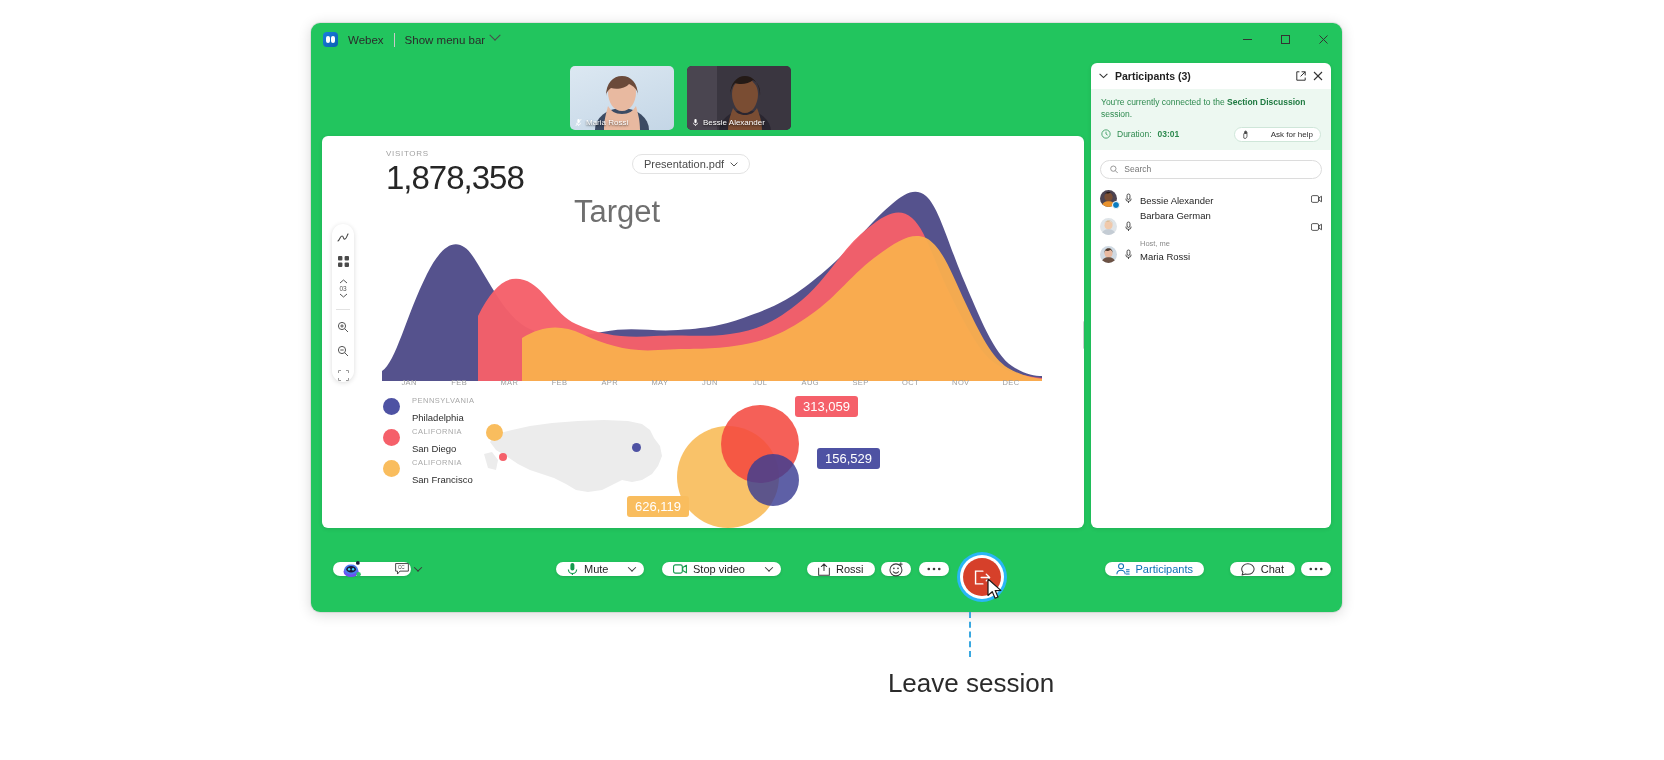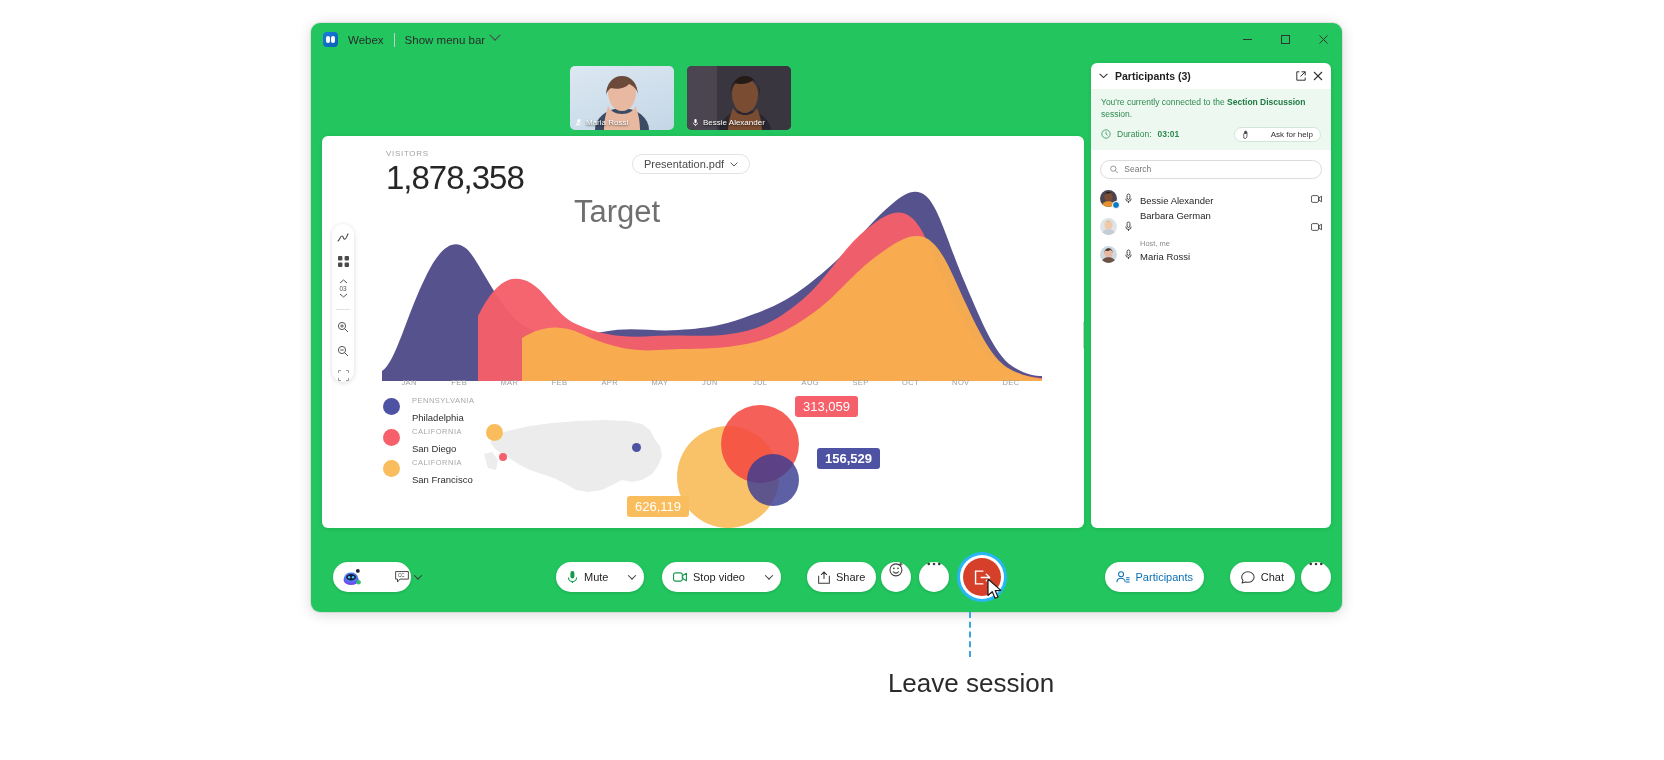--- a/index.html
+++ b/index.html
@@ -185,23 +185,23 @@
   .p-badge { position:absolute; right:-3px; bottom:-2px; width:8px; height:8px; border-radius:50%;
              background:#0a7cc1; border:1.5px solid #fff; }
   .p-name { font-size:9.5px; color:#1f1f1f; line-height:1.15; }
   .p-sub  { font-size:7.5px; color:#8a8a8a; line-height:1.2; margin-top:16px; }
   .p-mic { color:#3a3a3a; display:flex; align-items:center; flex:0 0 auto; }
   .p-cam { margin-left:auto; color:#3a3a3a; display:flex; align-items:center; }
 
   
   #controlbar { position:absolute; left:0; bottom:0; width:100%; height:72px; }
   .ctl {
-    position:absolute; top:22px; height:30px;
+    position:absolute; top:22px; height:14px;
     background:#fff; border-radius:15px;
-    display:flex; align-items:flex-start;
+    display:flex; align-items:center;
     box-shadow:0 1px 3px rgba(0,0,0,.13);
     font-size:11px; color:#1f1f1f;gap:8px;
   }
   .ctl-seg { display:flex; align-items:center; gap:6px; padding:0 11px; height:100%; }
   .ctl-div { width:1px; height:17px; background:#e4e4e4; }
   .caret { width:6px; height:6px; border-right:1.2px solid #3b3b3b; border-bottom:1.2px solid #3b3b3b;
            transform:rotate(45deg) translate(-1px,-1px); }
 
   #btn-assistant { left:22px; width:78px; padding:0; }
   #btn-mute      { left:245px; }
@@ -448,21 +448,21 @@
       <span class="map-dot" style="left:17px; top:45px; width:8px; height:8px; background:#f5606a;"></span>
       <span class="map-dot" style="left:150px; top:35px; width:9px; height:9px; background:#4e52a3;"></span>
     </div>
 
     <div id="bubbles">
       <span class="bub" style="left:0px; top:24px; width:102px; height:102px; background:#f9bd5e; opacity:.93;"></span>
       <span class="bub" style="left:44px; top:3px; width:78px; height:78px; background:#f4483f; opacity:.87;"></span>
       <span class="bub" style="left:70px; top:52px; width:52px; height:52px; background:#3b3d93; opacity:.82;"></span>
 
       <span class="callout" style="left:118px; top:-6px; background:#f5606a;">313,059</span>
-      <span class="callout" style="left:140px; top:46px; background:#4e52a3;font-weight:bold;">156,529</span>
+      <span class="callout" style="left:140px; top:46px; background:#4e52a3;">156,529</span>
       <span class="callout" style="left:-50px; top:94px; background:#f9bd5e;text-align:center;">626,119</span>
     </div>
 
     <div id="stage-scroll"></div>
   </div>
 
   <div id="panel">
     <div id="panel-head">
       <span class="p-head-ico">
         <svg width="9" height="6" viewBox="0 0 9 6">
@@ -646,21 +646,21 @@
         <span class="caret"></span>
       </span>
     </div>
 
     <div class="ctl" id="btn-share">
       <span class="ctl-seg">
         <svg width="12" height="13" viewBox="0 0 13 14">
           <path d="M0.7 5.2V13.3h11.6V5.2" fill="none" stroke="#3a3a3a" stroke-width="1.1"></path>
           <path d="M6.5 0.9v7.2M3.6 3.8L6.5 0.9 9.4 3.8" fill="none" stroke="#3a3a3a" stroke-width="1.1" stroke-linecap="round"></path>
         </svg>
-        <span>Share</span>
+        <span>Rossi</span>
       </span>
     </div>
 
     <div class="ctl" id="btn-emoji">
       <svg width="15" height="15" viewBox="0 0 16 16">
         <circle cx="7.4" cy="8.4" r="6.4" fill="none" stroke="#3a3a3a" stroke-width="1.1"></circle>
         <circle cx="5.2" cy="6.8" r=".85" fill="#3a3a3a"></circle>
         <circle cx="9.6" cy="6.8" r=".85" fill="#3a3a3a"></circle>
         <path d="M4.6 10.4a3.4 3.4 0 005.6 0" fill="none" stroke="#3a3a3a" stroke-width="1.1" stroke-linecap="round"></path>
         <path d="M12.6 0.8v3M11.1 2.3h3" stroke="#3a3a3a" stroke-width="1" stroke-linecap="round"></path>

